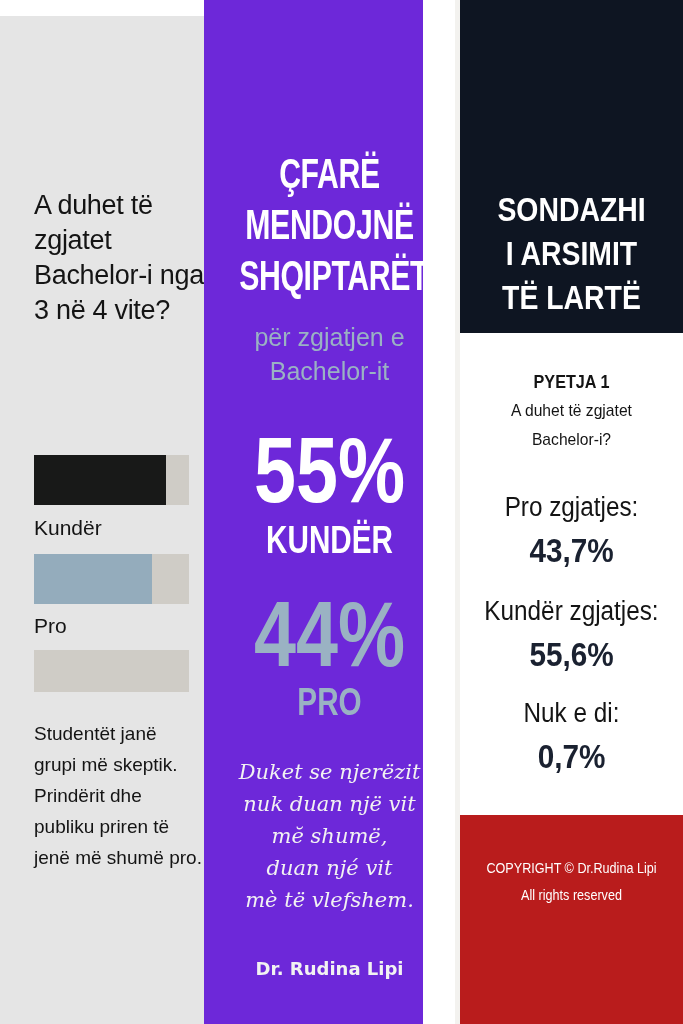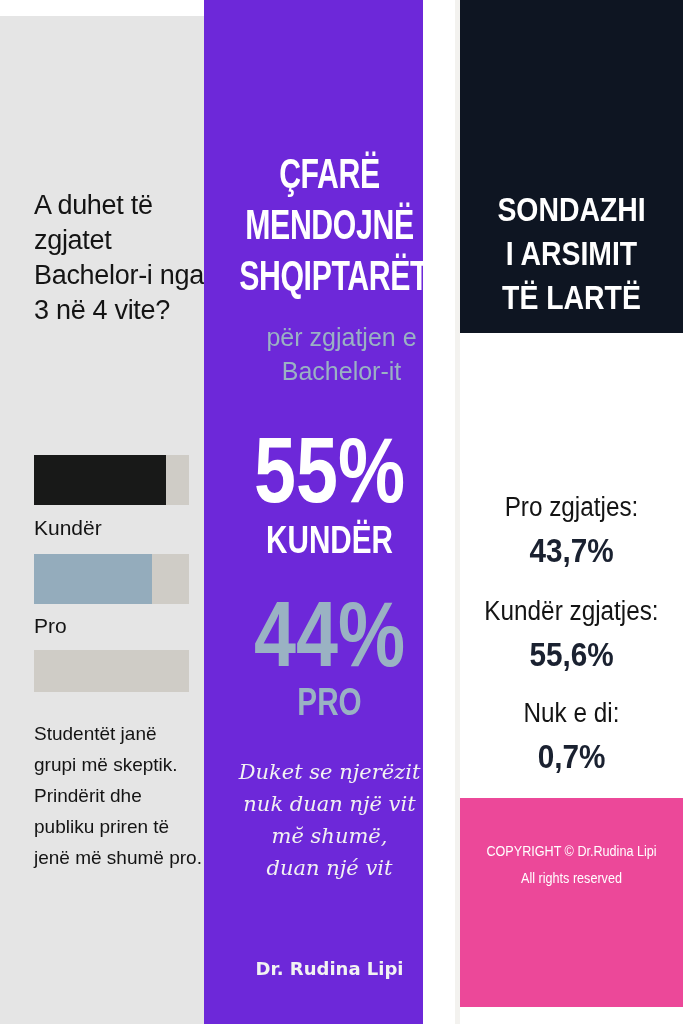--- a/index.html
+++ b/index.html
@@ -22,21 +22,21 @@
     }
 
     
     .center { position: absolute; left: 204px; top: 0; width: 219px; height: 1024px; background: #6d28d9; text-align: center; color: #ffffff; }
     .headline {
       position: absolute; left: 0; top: 148px; width: 251px;
       font-family: "Liberation Sans", sans-serif; font-weight: bold; font-size: 42px; line-height: 51px;
       transform: scaleX(0.72); transform-origin: center top; white-space: nowrap; letter-spacing: -0.5px;
     }
     .subline {
-      position: absolute; left: 12px; top: 320px; width: 251px;
+      position: absolute; left: 0; top: 320px; width: 251px;
       font-size: 25px; line-height: 34px; color: #9ab2c3;
     }
     .big-num {
       position: absolute; left: 0; width: 251px; font-weight: bold;
       font-size: 92px; line-height: 92px; transform: scaleX(0.82); transform-origin: center top;
     }
     .big-label {
       position: absolute; left: 0; width: 251px; font-weight: bold;
       font-size: 38px; line-height: 40px; transform: scaleX(0.78); transform-origin: center top;
     }
@@ -58,21 +58,21 @@
     .navy-title {
       position: absolute; left: 0; top: 188px; width: 223px; color: #ffffff;
       font-weight: bold; font-size: 33px; line-height: 44px;
       transform: scaleX(0.86); transform-origin: center top;
     }
     .question-block { position: absolute; left: 0; top: 368px; width: 223px; color: #141414; }
     .q-num { font-weight: bold; font-size: 18px; line-height: 28px; transform: scaleX(0.9); }
     .q-text { font-size: 17px; line-height: 29px; transform: scaleX(0.92); }
     .stat-label { position: absolute; left: 0; width: 223px; font-size: 27px; color: #141414; transform: scaleX(0.9); }
     .stat-value { position: absolute; left: 0; width: 223px; font-weight: bold; font-size: 33px; color: #1a2130; transform: scaleX(0.9); }
-    .navy-bottom { position: absolute; left: 0; top: 798px; width: 223px; height: 209px; background: #ec4899; color: #ffffff; }
+    .navy-bottom { position: absolute; left: 0; top: 815px; width: 223px; height: 209px; background: #b91c1c; color: #ffffff; }
     .copyright { position: absolute; left: 0; top: 45px; width: 223px; font-size: 14px; transform: scaleX(0.9); }
     .rights { position: absolute; left: 0; top: 72px; width: 223px; font-size: 14px; transform: scaleX(0.9); }
   </style>
 </head>
 <body>
 
 <div class="left">
   <div class="left-question">A duhet të zgjatet Bachelor-i nga 3 në 4 vite?</div>
 
   <div class="bar" style="top:439px;">
@@ -105,35 +105,41 @@
   <div class="big-label" style="top:520px; color:#ffffff;">KUNDËR</div>
 
   <div class="big-num" style="top:588px; color:#9ab2c3;">44%</div>
   <div class="big-label" style="top:682px; color:#9ab2c3;">PRO</div>
 
   <div class="quote">
     <div>Duket se njerëzit</div>
     <div>nuk duan një vit</div>
     <div>mĕ shumë,</div>
     <div>duan njé vit</div>
+    <div>mè të vlefshem.</div>
   </div>
   <div class="author">Dr. Rudina Lipi</div>
 </div>
 
 <div class="gap"></div>
 
 <div class="right">
   <div class="navy-top">
     <div class="navy-title">
       <div>SONDAZHI</div>
       <div>I ARSIMIT</div>
       <div>TË LARTË</div>
     </div>
   </div>
 
+  <div class="question-block">
+    <div class="q-num">PYETJA 1</div>
+    <div class="q-text">A duhet të zgjatet</div>
+    <div class="q-text">Bachelor-i?</div>
+  </div>
 
   <div class="stat-label" style="top:492px;">Pro zgjatjes:</div>
   <div class="stat-value" style="top:532px;">43,7%</div>
 
   <div class="stat-label" style="top:596px;">Kundër zgjatjes:</div>
   <div class="stat-value" style="top:636px;">55,6%</div>
 
   <div class="stat-label" style="top:698px;">Nuk e di:</div>
   <div class="stat-value" style="top:738px;">0,7%</div>
 

